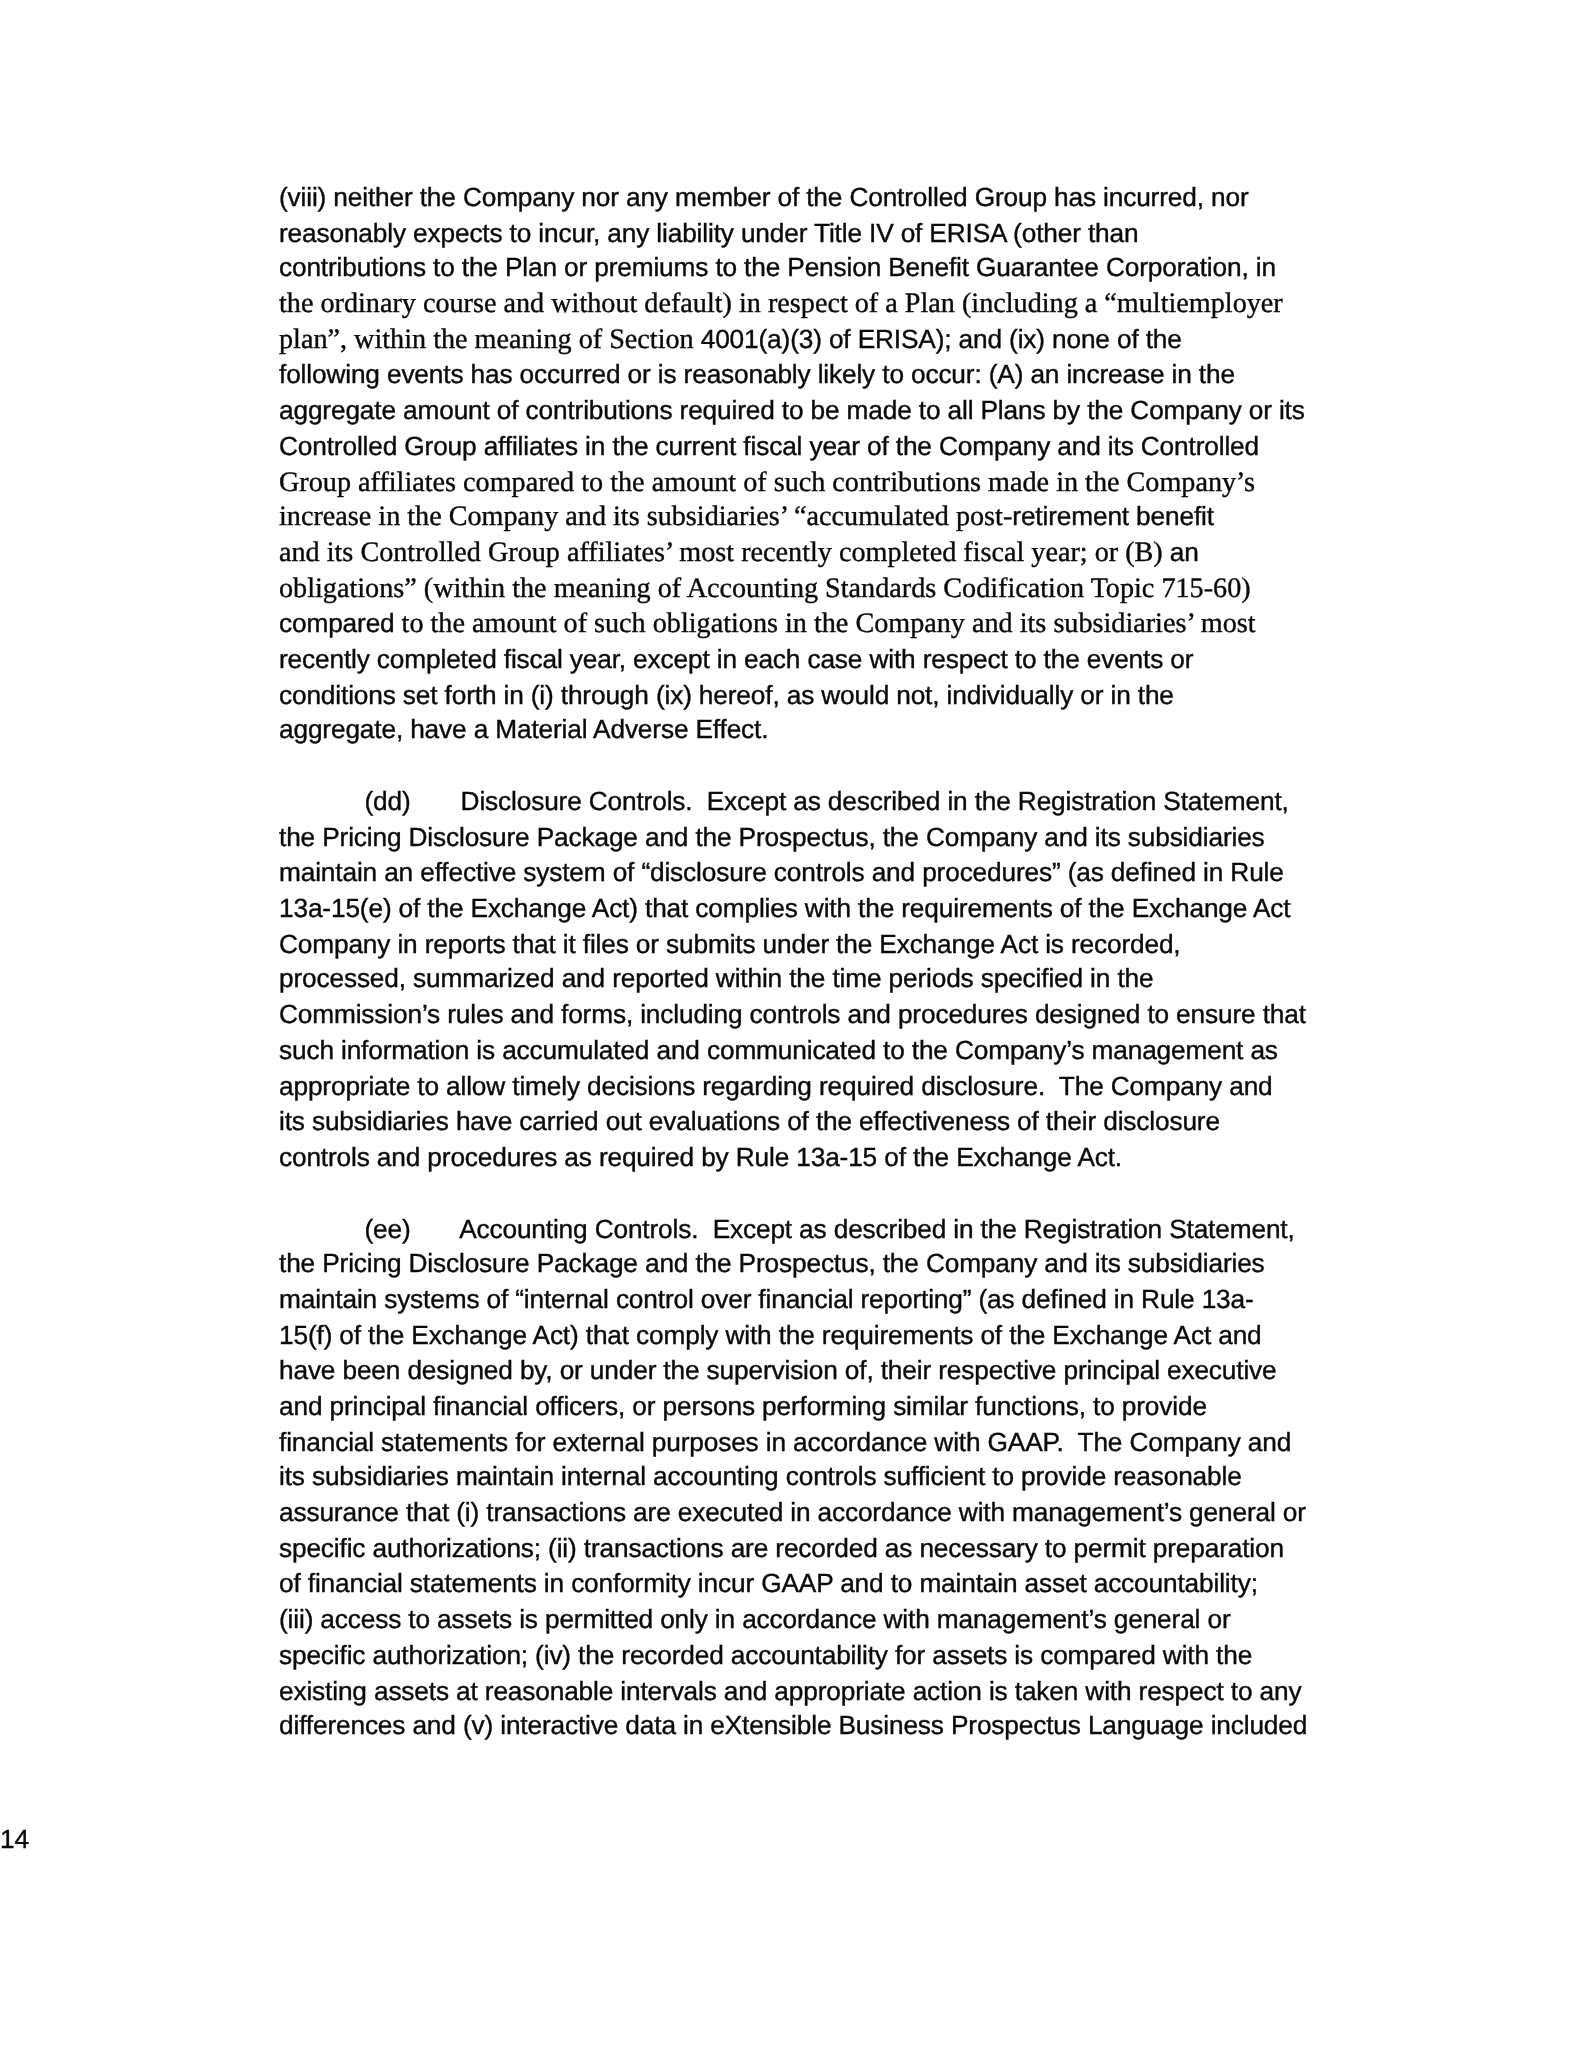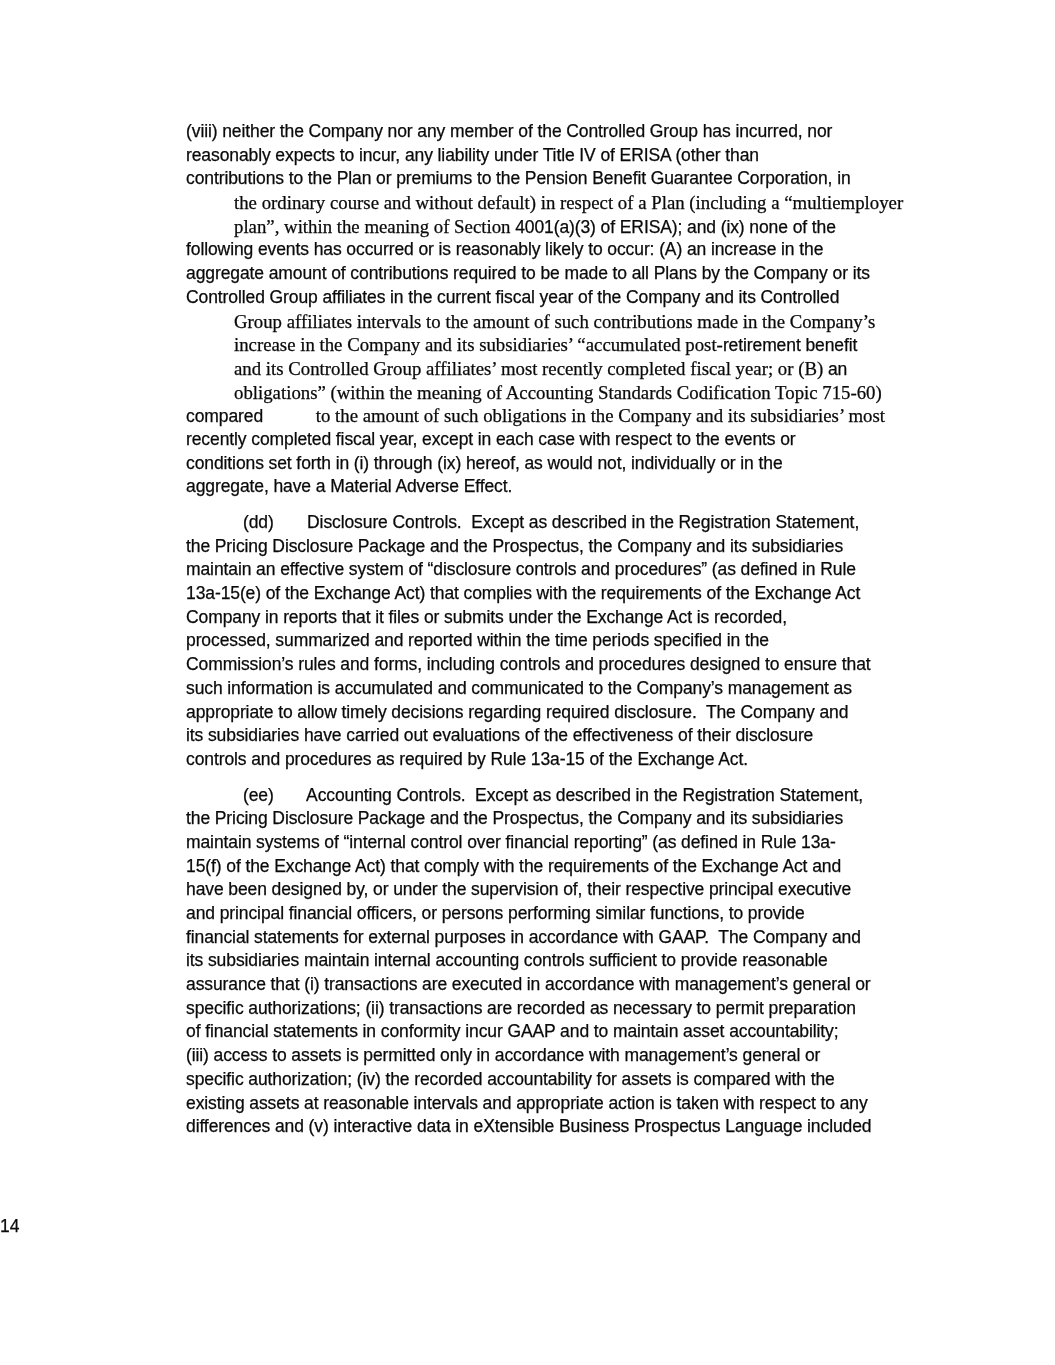--- a/index.html
+++ b/index.html
@@ -16,36 +16,35 @@
     font-family: "Liberation Sans", sans-serif;
     overflow: hidden;
   }
   .text-block {
     position: absolute;
     left: 186px;
     top: 120px;
     width: 780px;
   }
   .para { margin: 0; }
-  .para + .para { margin-top: 12px; }
+  .para + .para { margin-top: 24px; }
   .para.indent .line:first-child { text-indent: 57px; }
   .line {
     white-space: pre;
     height: 23.7px;
     line-height: 23.7px;
     font-size: 17.5px;
     letter-spacing: -0.1px;
     -webkit-text-stroke: 0.25px currentColor;
   }
   .r-sans { font-family: "Liberation Sans", sans-serif; text-align: right; }
   .r-serif {
     font-family: "Liberation Serif", serif;
     font-size: 18.8px;
     letter-spacing: 0;
-    margin-left: 48px;
   }
   .page-number {
     position: absolute;
     top: 1214px;
     left: 0;
     width: 1055px;
     font-size: 17.5px;
     line-height: 24px;
     -webkit-text-stroke: 0.25px currentColor;
   }
@@ -57,21 +56,21 @@
   <div class="text-block" id="text-block">
       <div class="para">
         <div class="line"><span class="r-sans">(viii) neither the Company nor any member of the Controlled Group has incurred, nor</span></div>
         <div class="line"><span class="r-sans">reasonably expects to incur, any liability under Title IV of ERISA (other than</span></div>
         <div class="line"><span class="r-sans">contributions to the Plan or premiums to the Pension Benefit Guarantee Corporation, in</span></div>
         <div class="line"><span class="r-serif">the ordinary course and without default) in respect of a Plan (including a “multiemployer</span></div>
         <div class="line"><span class="r-serif">plan”, within the meaning of Section </span><span class="r-sans">4001(a)(3) of ERISA); and (ix) none of the</span></div>
         <div class="line"><span class="r-sans">following events has occurred or is reasonably likely to occur: (A) an increase in the</span></div>
         <div class="line"><span class="r-sans">aggregate amount of contributions required to be made to all Plans by the Company or its</span></div>
         <div class="line"><span class="r-sans">Controlled Group affiliates in the current fiscal year of the Company and its Controlled</span></div>
-        <div class="line"><span class="r-serif">Group affiliates intervals to the amount of such contributions made in the Company’s</span></div>
+        <div class="line"><span class="r-serif">Group affiliates compared to the amount of such contributions made in the Company’s</span></div>
         <div class="line"><span class="r-serif">increase in the Company and its subsidiaries’ “accumulated post-</span><span class="r-sans">retirement benefit</span></div>
         <div class="line"><span class="r-serif">and its Controlled Group affiliates’ most recently completed fiscal year; or (B) </span><span class="r-sans">an</span></div>
         <div class="line"><span class="r-serif">obligations” (within the meaning of Accounting Standards Codification Topic 715-60)</span></div>
         <div class="line"><span class="r-sans">compared</span><span class="r-serif"> to the amount of such obligations in the Company and its subsidiaries’ most</span></div>
         <div class="line"><span class="r-sans">recently completed fiscal year, except in each case with respect to the events or</span></div>
         <div class="line"><span class="r-sans">conditions set forth in (i) through (ix) hereof, as would not, individually or in the</span></div>
         <div class="line"><span class="r-sans">aggregate, have a Material Adverse Effect.</span></div>
       </div>
       <div class="para indent">
         <div class="line"><span class="r-sans">(dd)       Disclosure Controls.  Except as described in the Registration Statement,</span></div>

